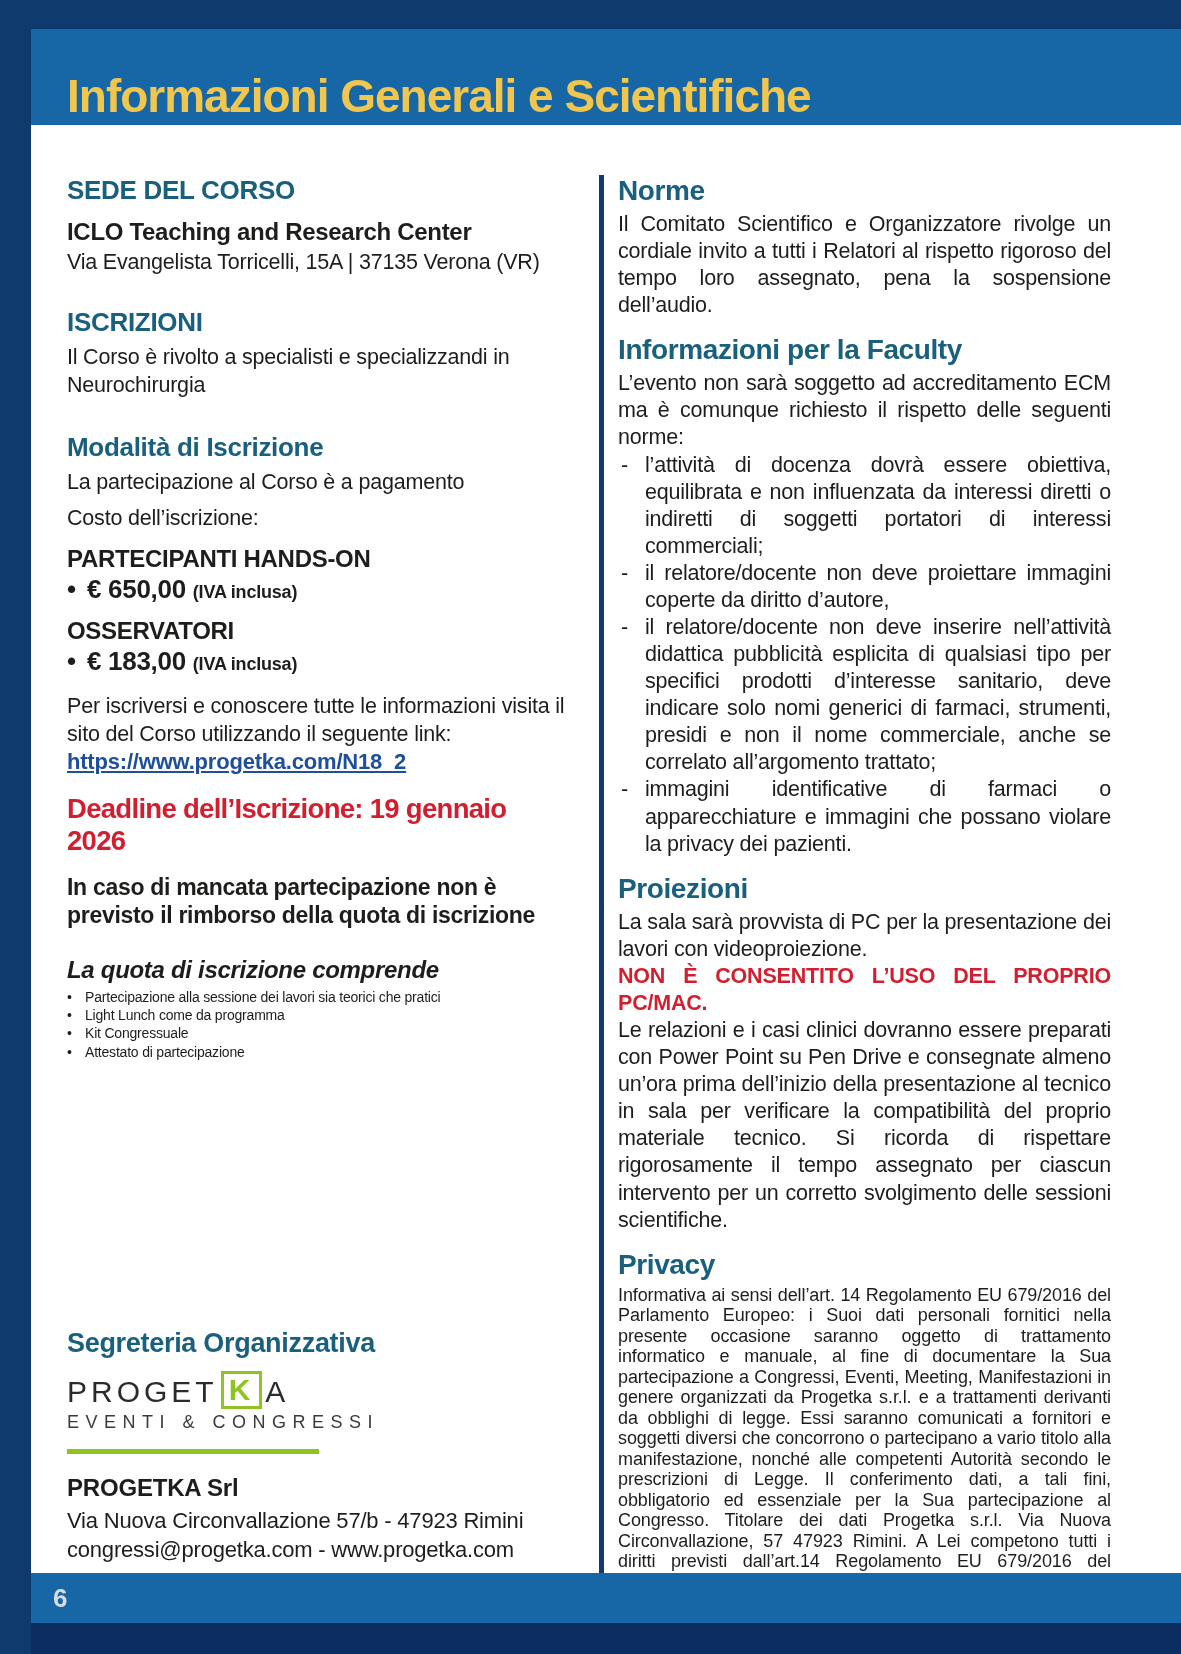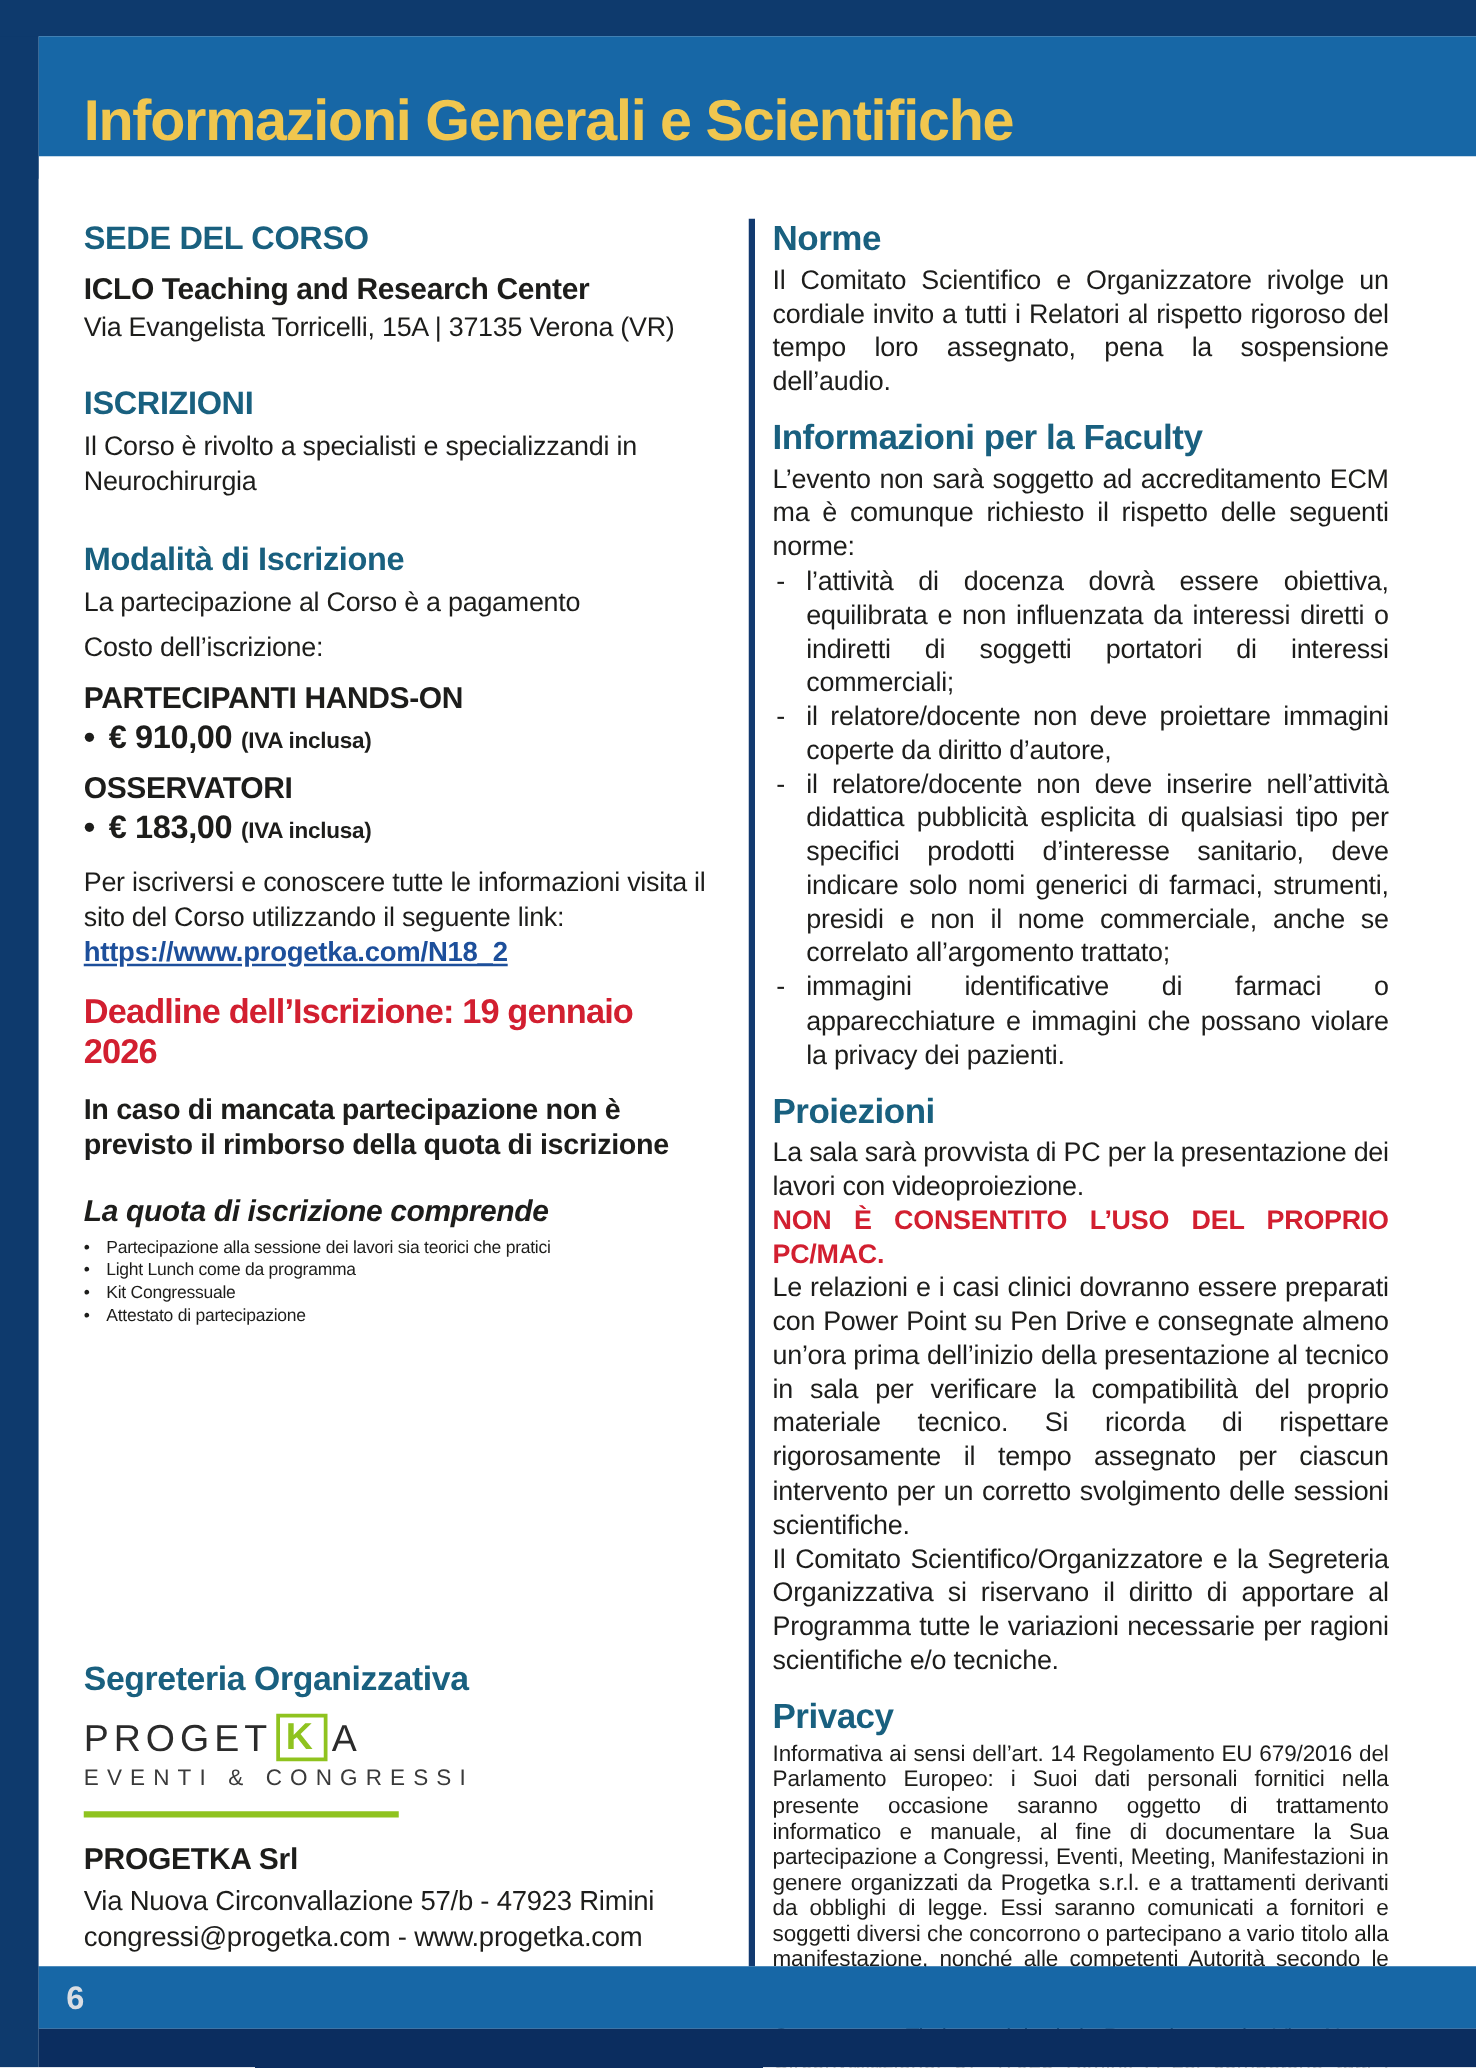--- a/index.html
+++ b/index.html
@@ -92,21 +92,21 @@
 
       <div class="sec mt32">
         <h2 class="h-left">Modalità di Iscrizione</h2>
         <p class="body-l">La partecipazione al Corso è a pagamento</p>
         <p class="body-l mt8">Costo dell’iscrizione:</p>
       </div>
 
       <div class="fee">
         <p class="fee-cat">PARTECIPANTI HANDS-ON</p>
         <div class="fee-line">
-          <span class="fee-price">€ 910,00</span>
+          <span class="fee-price">€ 650,00</span>
           <span class="fee-note">(IVA inclusa)</span>
         </div>
       </div>
 
       <div class="fee">
         <p class="fee-cat">OSSERVATORI</p>
         <div class="fee-line">
           <span class="fee-price">€ 183,00</span>
           <span class="fee-note">(IVA inclusa)</span>
         </div>
@@ -175,21 +175,20 @@
         <div class="ditem">
             <span class="dtext">immagini identificative di farmaci o apparecchiature e immagini che possano violare la privacy dei pazienti.</span>
           </div>
       </div>
 
       <h2 class="h-right">Proiezioni</h2>
       <p class="body-r">La sala sarà provvista di PC per la presentazione dei lavori con videoproiezione.</p>
       <p class="warning">NON È CONSENTITO L’USO DEL PROPRIO PC/MAC.</p>
       <p class="body-r">Le relazioni e i casi clinici dovranno essere preparati con Power Point su Pen Drive e consegnate almeno un’ora prima dell’inizio della presentazione al tecnico in sala per verificare la compatibilità del proprio materiale tecnico. Si ricorda di rispettare rigorosamente il tempo assegnato per ciascun intervento per un corretto svolgimento delle sessioni scientifiche.</p>
 
-      <p class="body-r">Il Comitato Scientifico/Organizzatore e la Segreteria Organizzativa si riservano il diritto di apportare al Programma tutte le variazioni necessarie per ragioni scientifiche e/o tecniche.</p>
 
       <h2 class="h-right">Privacy</h2>
       <p class="privacy-body">Informativa ai sensi dell’art. 14 Regolamento EU 679/2016 del Parlamento Europeo: i Suoi dati personali fornitici nella presente occasione saranno oggetto di trattamento informatico e manuale, al fine di documentare la Sua partecipazione a Congressi, Eventi, Meeting, Manifestazioni in genere organizzati da Progetka s.r.l. e a trattamenti derivanti da obblighi di legge. Essi saranno comunicati a fornitori e soggetti diversi che concorrono o partecipano a vario titolo alla manifestazione, nonché alle competenti Autorità secondo le prescrizioni di Legge. Il conferimento dati, a tali fini, obbligatorio ed essenziale per la Sua partecipazione al Congresso. Titolare dei dati Progetka s.r.l. Via Nuova Circonvallazione, 57 47923 Rimini. A Lei competono tutti i diritti previsti dall’art.14 Regolamento EU 679/2016 del Parlamento Europeo. La presa d’atto della presente Informativa e dei diritti di cui sopra e consente il trattamento dei dati personali e la loro comunicazione per le finalità sopra indicate.</p>
     </section>
 
   </main>
 
   <footer>
     <div class="footer-blue">
       <span class="pagenum">6</span>

